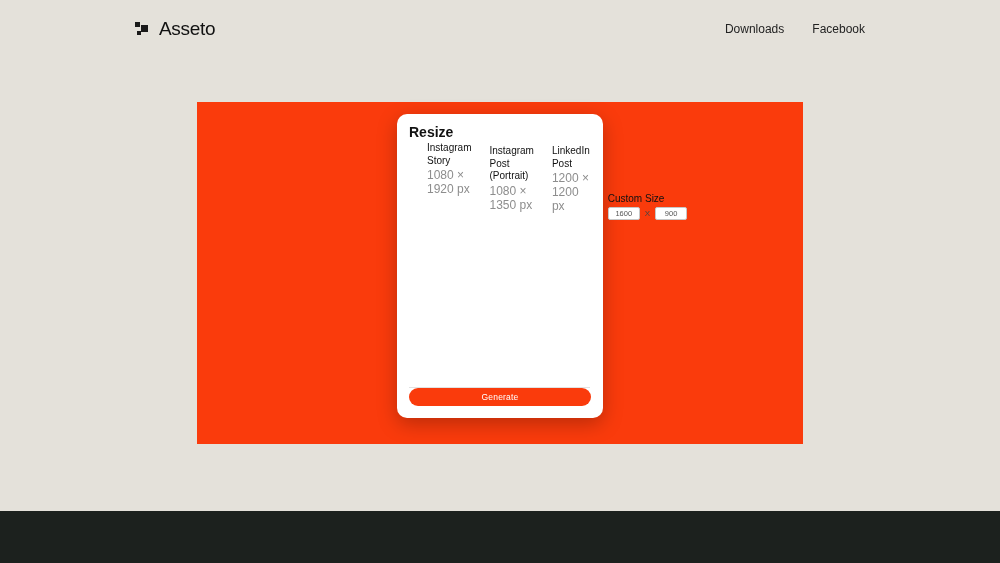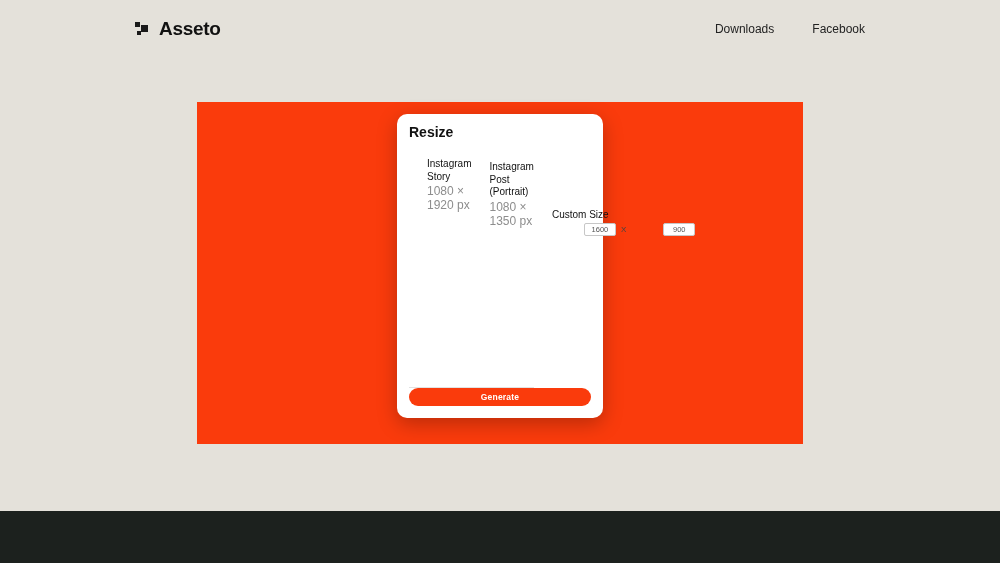--- a/index.html
+++ b/index.html
@@ -29,27 +29,27 @@
     }
     .brand-logo span {
       position: absolute;
       background: #1a1a1a;
     }
     .brand-logo .sq1 { width: 5px; height: 5px; top: 0; left: 0; }
     .brand-logo .sq2 { width: 7px; height: 7px; top: 3px; left: 6px; }
     .brand-logo .sq3 { width: 4px; height: 4px; top: 9px; left: 2px; }
     .brand-name {
       font-size: 19px;
-      font-weight: 700;
+      font-weight: 400;
       color: #111;
       letter-spacing: -0.3px;
     }
     .nav-links {
       display: flex;
-      gap: 38px;
+      gap: 28px;
       align-items: center;
     }
     .nav-links a {
       font-size: 12px;
       color: #222;
       text-decoration: none;
       cursor: pointer;
     }
     .stage-wrap {
       display: flex;
@@ -71,21 +71,21 @@
       border-radius: 10px;
       box-shadow: 0 6px 20px rgba(0,0,0,0.25);
       padding: 10px 12px 12px 12px;
       display: flex;
       flex-direction: column;
     }
     .card-title {
       font-size: 14px;
       font-weight: 700;
       color: #111;
-      margin-bottom: 16px;
+      margin-bottom: 0;
     }
     .preset-list {
       flex: 1;
       display: flex;
       flex-direction: row;
     }
     .preset {
       padding: 5px 0 5px 18px;
       border-bottom: 1px solid #e2e2e2;
       cursor: pointer;
@@ -118,35 +118,34 @@
     .cinput {
       width: 32px;
       height: 13px;
       border: 1px solid #c7c7c7;
       border-radius: 2px;
       font-size: 7.5px;
       text-align: center;
       color: #555;
       padding: 0;
       line-height: 11px;
-      margin-left: 32px;
     }
     .x-sep {
       font-size: 8px;
       color: #444;
     }
     .generate-btn {
       width: 100%;
       height: 18px;
       background: #fa3b0c;
       border: none;
       border-radius: 9px;
       color: #fff;
       font-size: 8.5px;
-      font-weight: 700;
+      font-weight: 400;
       cursor: pointer;
       letter-spacing: 0.2px;
     }
     .footer-strip {
       position: absolute;
       left: 0;
       bottom: 0;
       width: 1000px;
       height: 52px;
       background: #1c211e;
@@ -181,20 +180,24 @@
           <div class="preset-label">Instagram Story</div>
           <div class="preset-dims">1080 × 1920 px</div>
         </div>
 
         <div class="preset">
           <div class="preset-label">Instagram Post (Portrait)</div>
           <div class="preset-dims">1080 × 1350 px</div>
         </div>
 
 
+        <div class="preset">
+          <div class="preset-label">LinkedIn Post</div>
+          <div class="preset-dims">1200 × 1200 px</div>
+        </div>
 
 
         <div class="custom-block">
           <div class="custom-label">Custom Size</div>
           <div class="custom-inputs">
             <input class="cinput" value="1600" style="">
             <span class="x-sep">X</span>
             <input class="cinput" value="900" style="">
           </div>
         </div>

